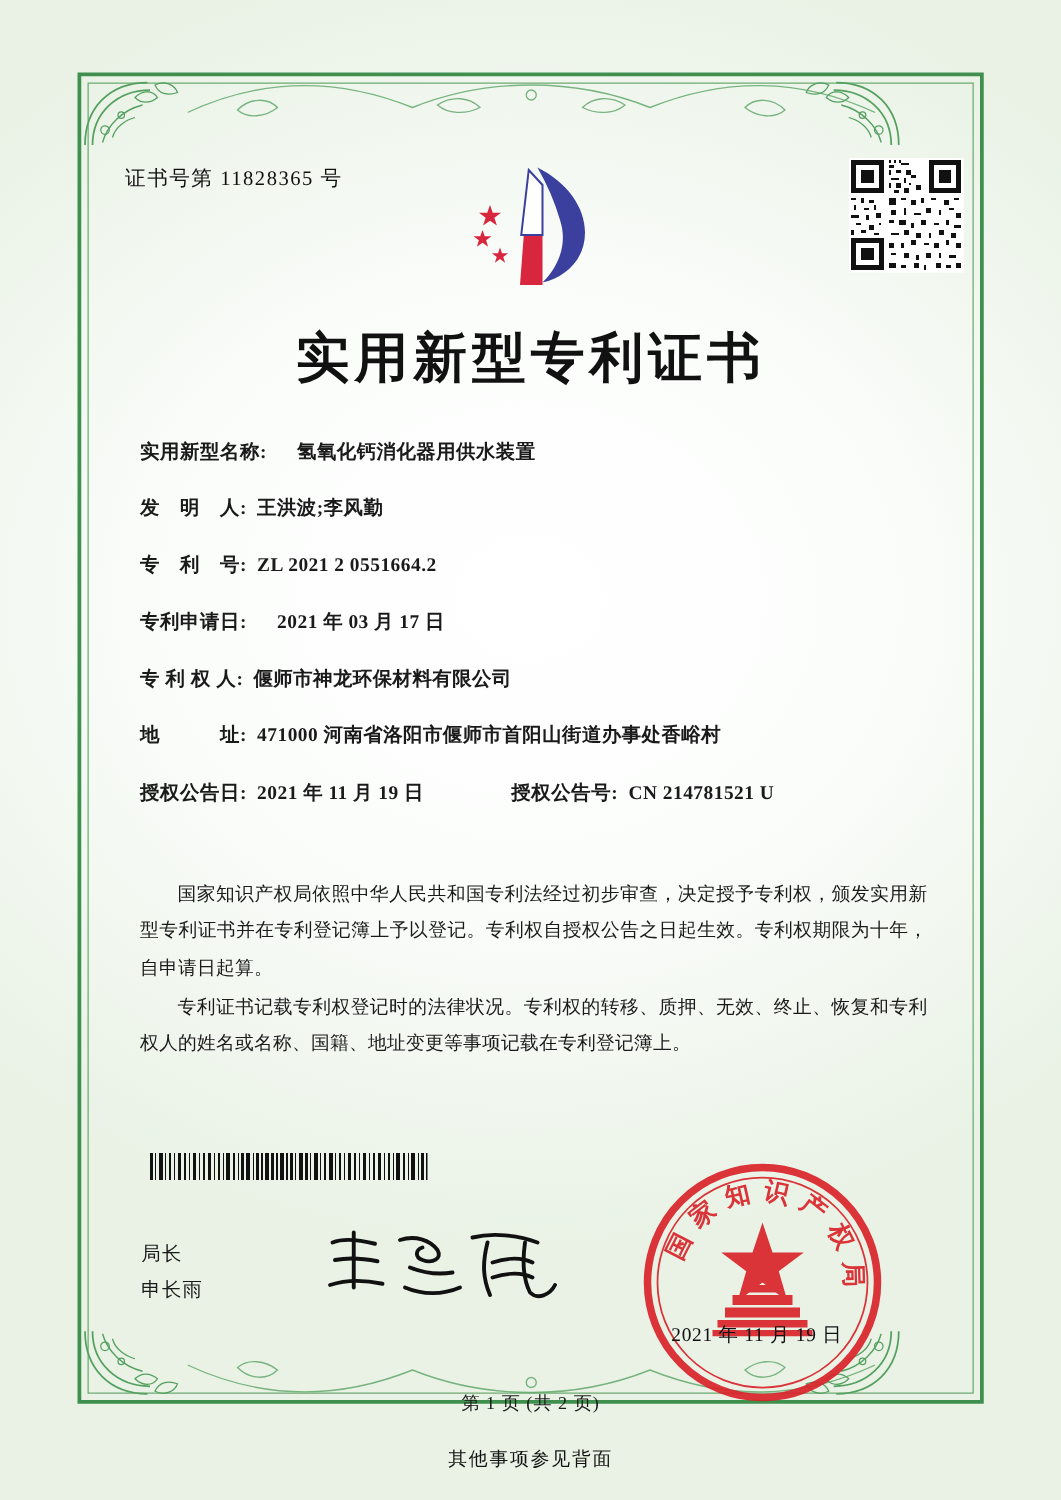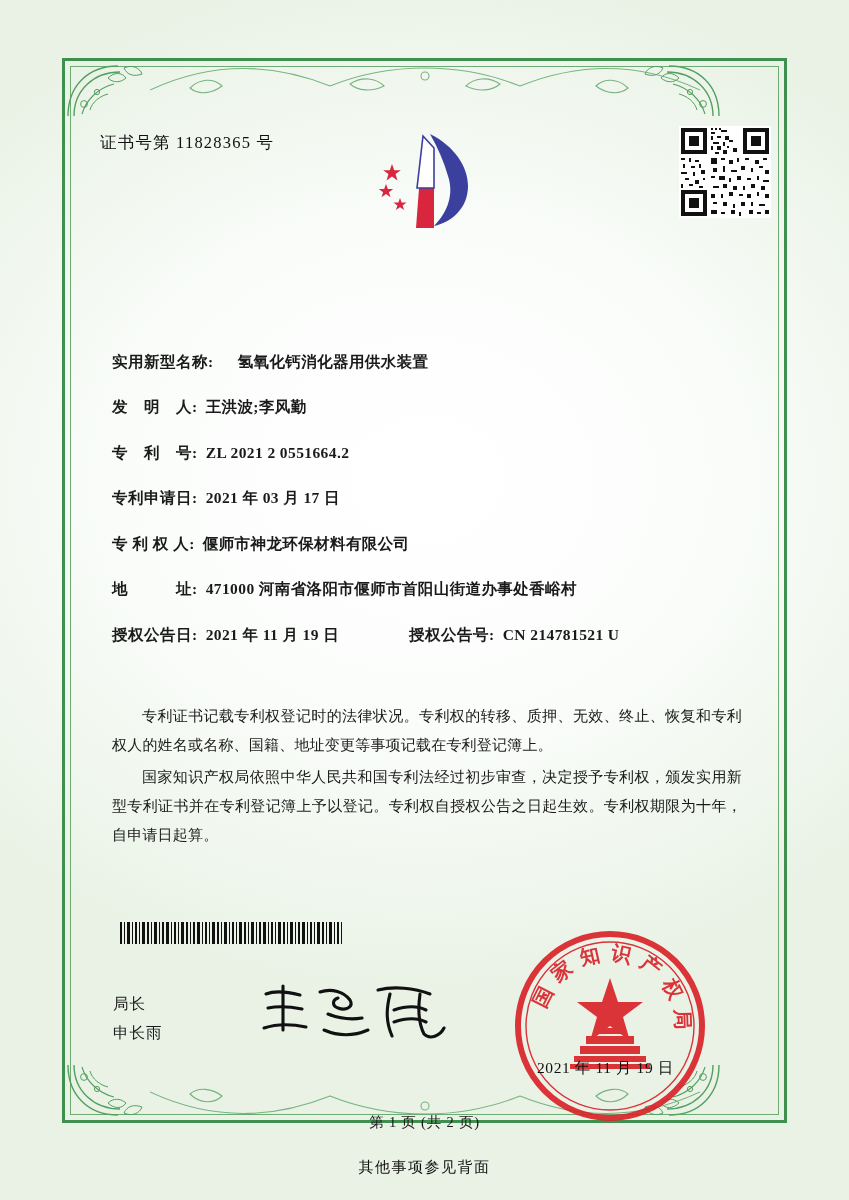--- a/index.html
+++ b/index.html
@@ -395,58 +395,59 @@
           <rect x="21" y="43" width="2" height="1"></rect>
           <rect x="26" y="42" width="2" height="2"></rect>
         <rect x="30" y="43" width="1" height="2"></rect>
           <rect x="35" y="42" width="2" height="2"></rect>
           <rect x="39" y="43" width="2" height="1"></rect>
         <rect x="43" y="42" width="2" height="2"></rect>
       </g>
     </svg>
   </div>
 
+  <div class="doc-title">实用新型专利证书</div>
 
   <div class="fields">
     <div class="field-row">
       <span class="field-label">实用新型名称:</span>
       <span class="field-value" style="margin-left:24px;">氢氧化钙消化器用供水装置</span>
     </div>
     <div class="field-row">
       <span class="field-label">发　明　人:</span>
       <span class="field-value" style="margin-left:8px;">王洪波;李风勤</span>
     </div>
     <div class="field-row">
       <span class="field-label">专　利　号:</span>
       <span class="field-value" style="margin-left:8px;">ZL 2021 2 0551664.2</span>
     </div>
     <div class="field-row">
       <span class="field-label">专利申请日:</span>
-      <span class="field-value" style="margin-left:8px;">2021 年 03 月 17 日</span>
+      <span class="field-value" style="margin-left:24px;">2021 年 03 月 17 日</span>
     </div>
     <div class="field-row">
       <span class="field-label">专 利 权 人:</span>
       <span class="field-value" style="margin-left:8px;">偃师市神龙环保材料有限公司</span>
     </div>
     <div class="field-row">
       <span class="field-label">地　　　址:</span>
       <span class="field-value" style="margin-left:8px;">471000 河南省洛阳市偃师市首阳山街道办事处香峪村</span>
     </div>
     <div class="field-row dual">
       <span class="field-label">授权公告日:</span>
       <span class="field-value" style="margin-left:8px;">2021 年 11 月 19 日</span>
       <span class="field-gap"></span>
       <span class="field-label">授权公告号:</span>
       <span class="field-value" style="margin-left:8px;">CN 214781521 U</span>
     </div>
   </div>
 
   <div class="paragraphs">
+    <p>国家知识产权局依照中华人民共和国专利法经过初步审查，决定授予专利权，颁发实用新型专利证书并在专利登记簿上予以登记。专利权自授权公告之日起生效。专利权期限为十年，自申请日起算。</p>
     <p>专利证书记载专利权登记时的法律状况。专利权的转移、质押、无效、终止、恢复和专利权人的姓名或名称、国籍、地址变更等事项记载在专利登记簿上。</p>
-    <p>国家知识产权局依照中华人民共和国专利法经过初步审查，决定授予专利权，颁发实用新型专利证书并在专利登记簿上予以登记。专利权自授权公告之日起生效。专利权期限为十年，自申请日起算。</p>
   </div>
 
   <div class="barcode">
     <svg width="222" height="22" viewBox="0 0 222 22" shape-rendering="crispEdges">
       <g fill="#111">
         <rect x="0" y="0" width="2" height="22"></rect>
           <rect x="4" y="0" width="1" height="22"></rect>
         <rect x="7" y="0" width="3" height="22"></rect>
           <rect x="12" y="0" width="1" height="22"></rect>
         <rect x="15" y="0" width="2" height="22"></rect>

